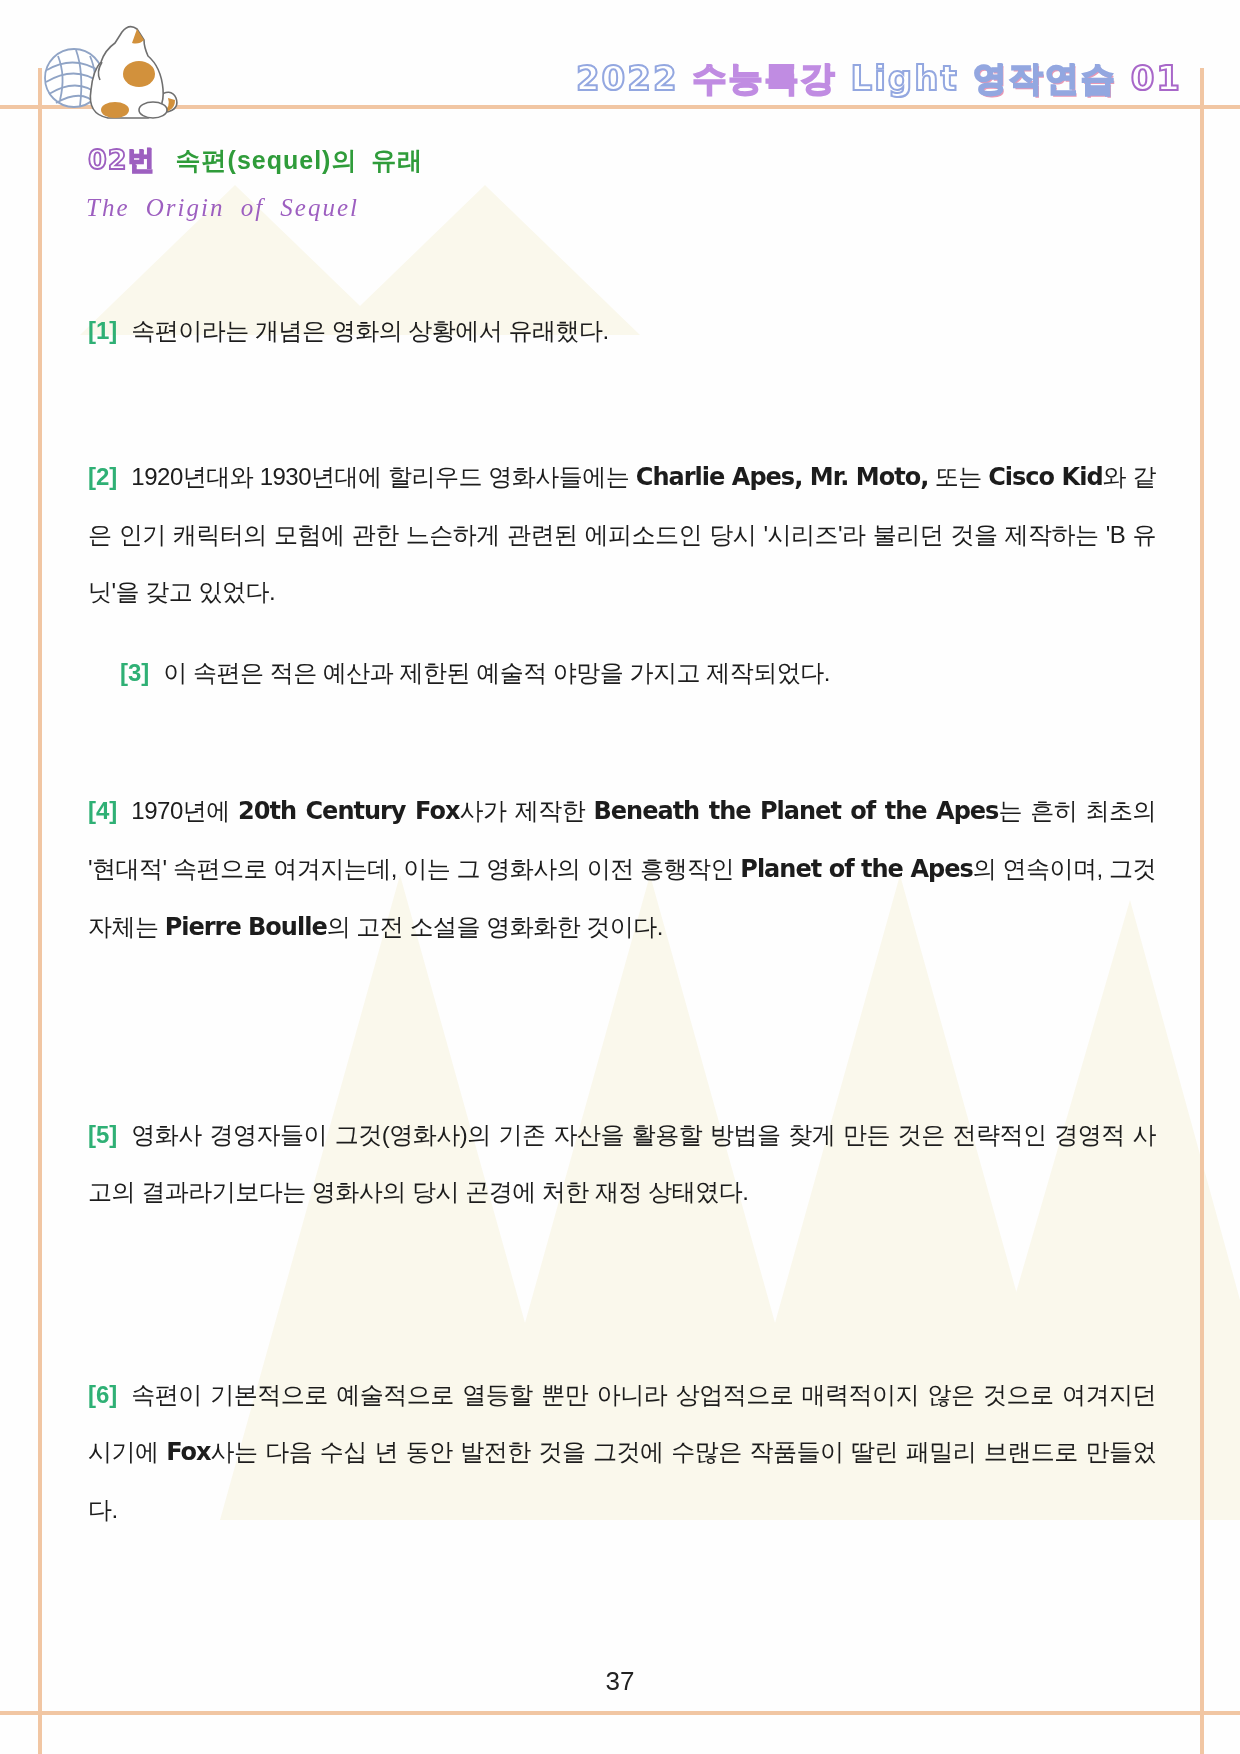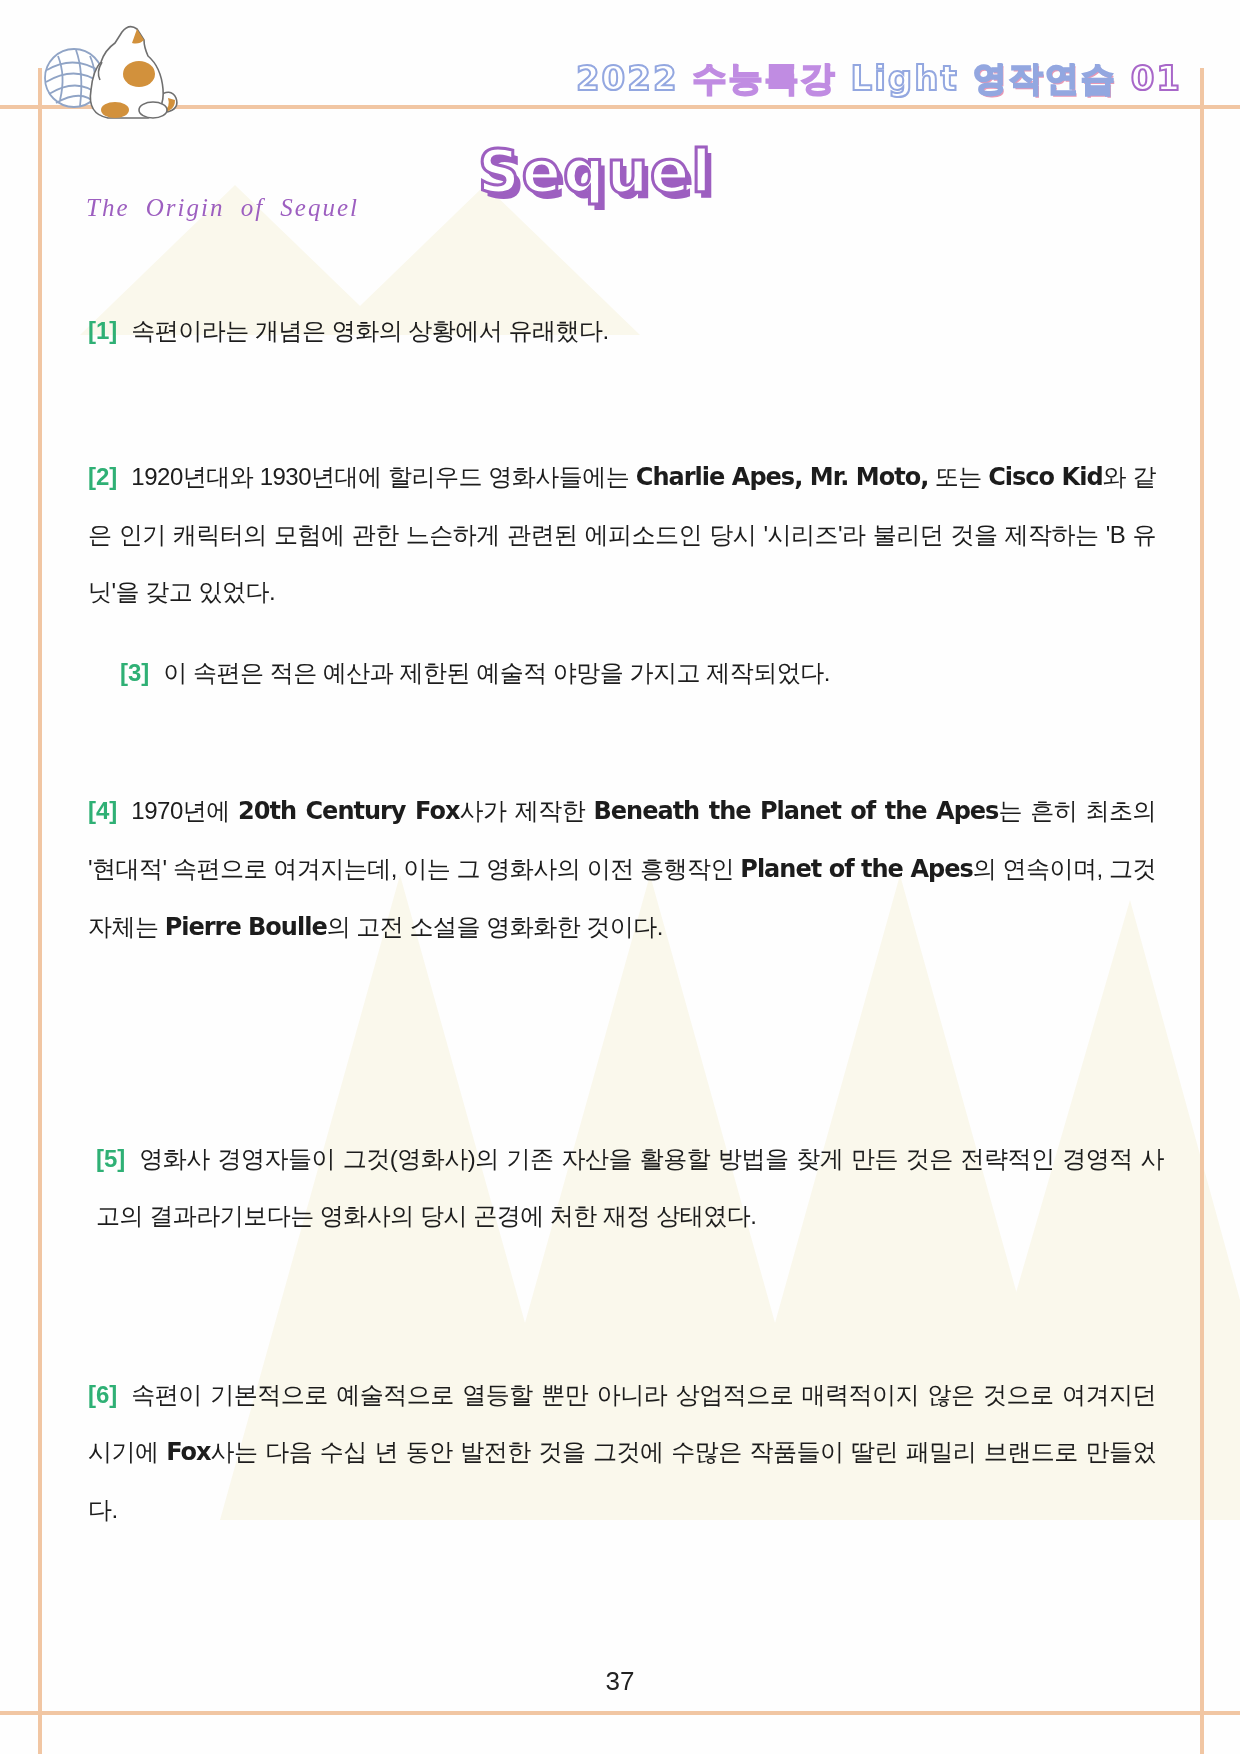--- a/index.html
+++ b/index.html
@@ -62,21 +62,21 @@
     position:absolute;left:0;width:1068px;
     font-size:24px;line-height:57px;color:var(--body-text);
     letter-spacing:-0.5px;text-align:justify;
   }
   .para .marker{color:var(--marker-green);font-weight:bold;margin-right:14px;letter-spacing:0;}
   .para .seg.bold{font-weight:bold;font-family:"DejaVu Sans", sans-serif;letter-spacing:-1px;}
   .p1{top:302px;}
   .p2{top:448px;}
   .p3{top:644px;margin-left:32px;}
   .p4{top:782px;}
-  .p5{top:1130px;margin-left:8px;}
+  .p5{top:1106px;}
   .p6{top:1366px;}
 
   #page-number{
     position:absolute;left:0;top:1666px;width:1240px;text-align:center;z-index:3;
     font-size:26px;color:#222;
   }
 </style>
 </head>
 <body>
 
@@ -130,22 +130,25 @@
 <div id="content" class="layer">
 
   <div id="header-title">
       <span class="bubble" style="--c: #93a7e0;">2022</span>
       <span class="bubble" style="--c: #c08ce2;">수능특강</span>
       <span class="bubble" style="--c: #93a7e0;">Light</span>
       <span class="bubble" style="--c: #93a7e0; --c2: #e998b5;">영작연습</span>
       <span class="bubble" style="--c: #a867c9;">01</span>
     </div>
 
+  <div id="lesson-row">
+    <span id="lesson-badge">02번</span>
+    <span id="lesson-title-ko">속편(sequel)의 유래</span>
+  </div>
 
-  <div id="big-watermark-word">Sequel</div>
 
   <div id="lesson-title-en">The Origin of Sequel</div>
 
   <div id="paragraphs">
       <div class="para p1"><span class="marker">[1]</span><span class="seg">속편이라는 개념은 영화의 상황에서 유래했다.</span></div>
       <div class="para p2"><span class="marker">[2]</span><span class="seg">1920년대와 1930년대에 할리우드 영화사들에는 </span><span class="seg bold">Charlie Apes, Mr. Moto,</span><span class="seg"> 또는 </span><span class="seg bold">Cisco Kid</span><span class="seg">와 같은 인기 캐릭터의 모험에 관한 느슨하게 관련된 에피소드인 당시 '시리즈'라 불리던 것을 제작하는 'B 유닛'을 갖고 있었다.</span></div>
       <div class="para p3"><span class="marker">[3]</span><span class="seg">이 속편은 적은 예산과 제한된 예술적 야망을 가지고 제작되었다.</span></div>
       <div class="para p4"><span class="marker">[4]</span><span class="seg">1970년에 </span><span class="seg bold">20th Century Fox</span><span class="seg">사가 제작한 </span><span class="seg bold">Beneath the Planet of the Apes</span><span class="seg">는 흔히 최초의 '현대적' 속편으로 여겨지는데, 이는 그 영화사의 이전 흥행작인 </span><span class="seg bold">Planet of the Apes</span><span class="seg">의 연속이며, 그것 자체는 </span><span class="seg bold">Pierre Boulle</span><span class="seg">의 고전 소설을 영화화한 것이다.</span></div>
       <div class="para p5"><span class="marker">[5]</span><span class="seg">영화사 경영자들이 그것(영화사)의 기존 자산을 활용할 방법을 찾게 만든 것은 전략적인 경영적 사고의 결과라기보다는 영화사의 당시 곤경에 처한 재정 상태였다.</span></div>
       <div class="para p6"><span class="marker">[6]</span><span class="seg">속편이 기본적으로 예술적으로 열등할 뿐만 아니라 상업적으로 매력적이지 않은 것으로 여겨지던 시기에 </span><span class="seg bold">Fox</span><span class="seg">사는 다음 수십 년 동안 발전한 것을 그것에 수많은 작품들이 딸린 패밀리 브랜드로 만들었다.</span></div>

